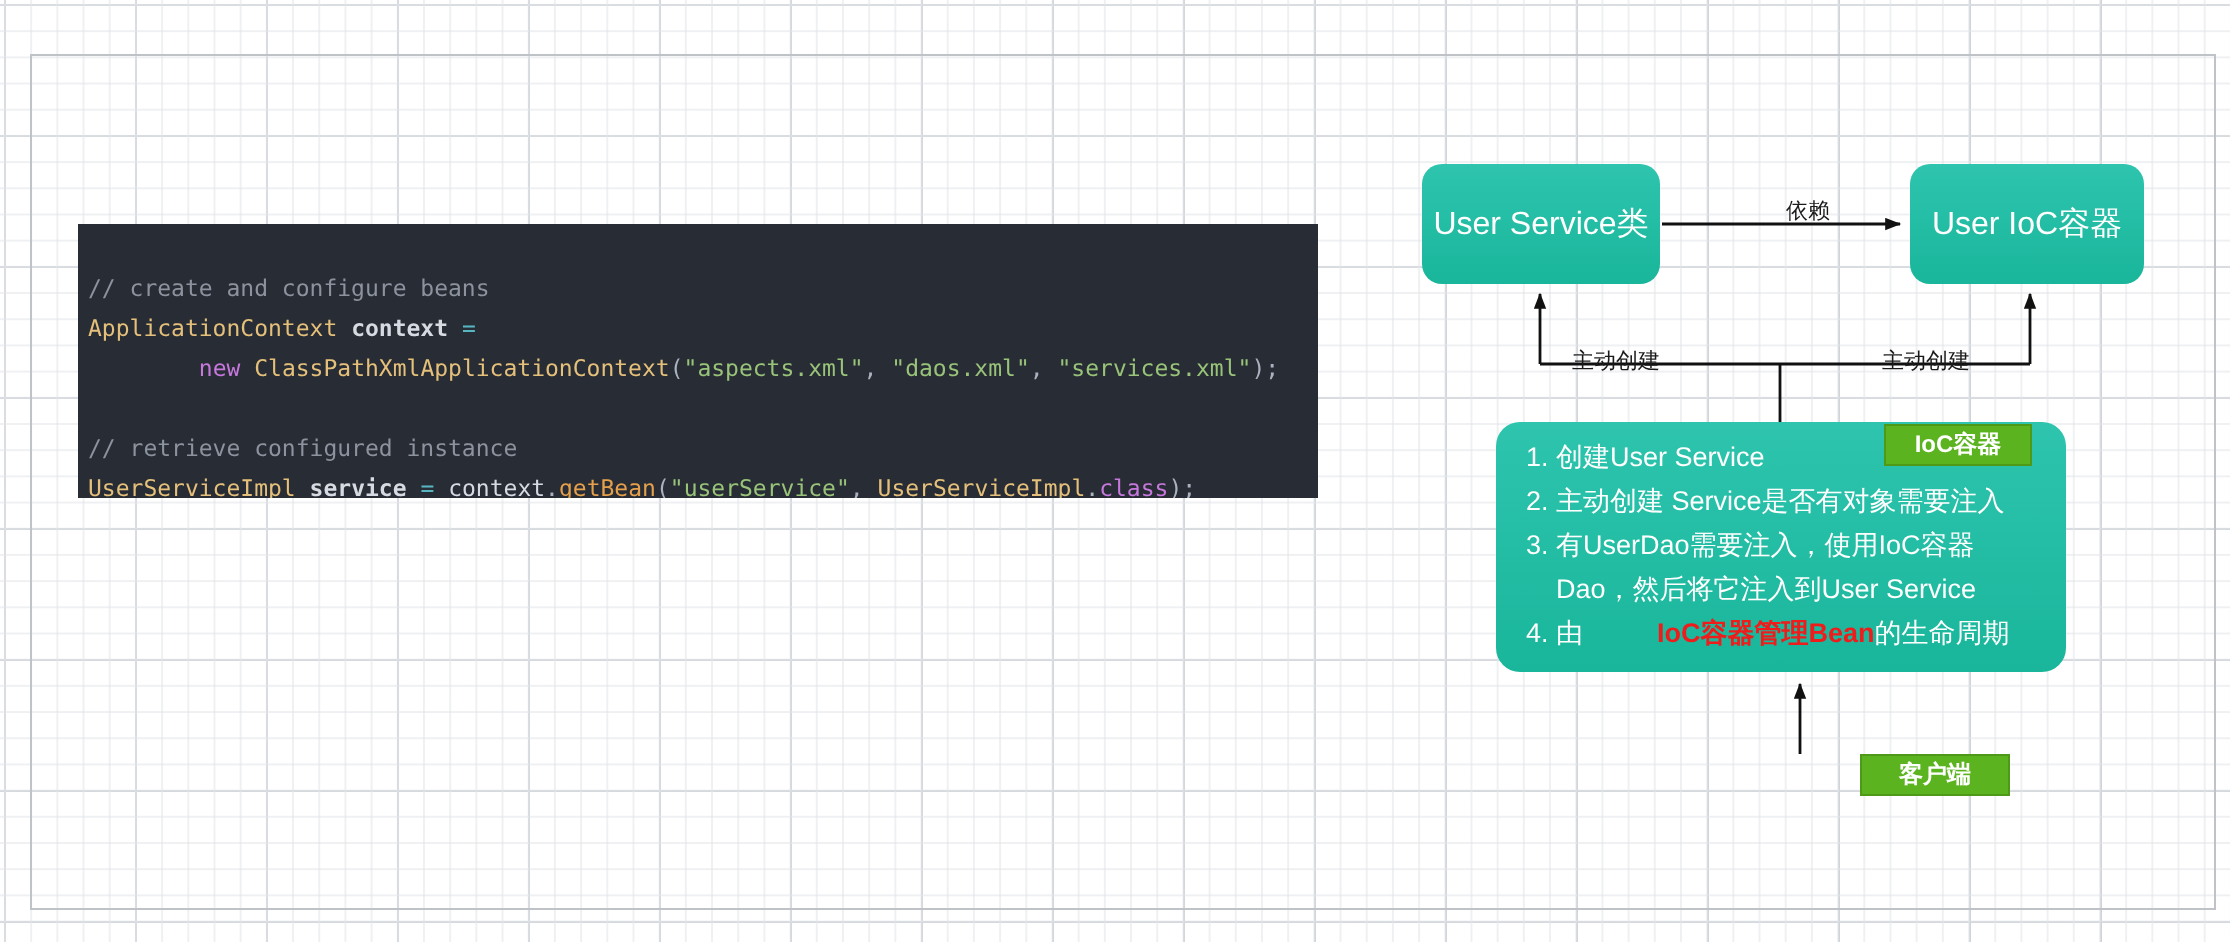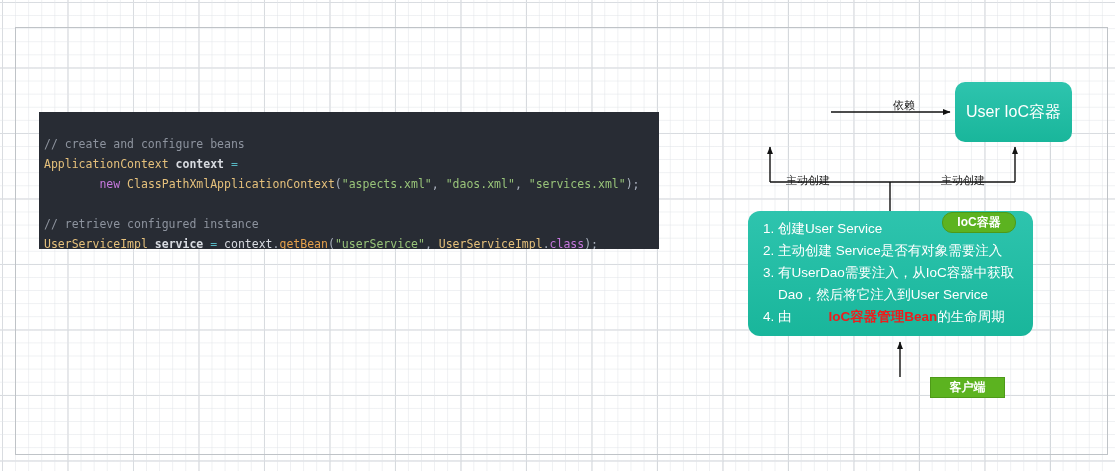--- a/index.html
+++ b/index.html
@@ -125,21 +125,21 @@
     background: #5cb320;
     border: 1px solid #4e9a18;
     box-sizing: border-box;
     color: #ffffff;
     font-size: 12px;
     font-weight: bold;
     line-height: 19px;
     text-align: center;
     white-space: nowrap;
   }
-  #badge-ioc    { left: 942px; top: 212px; width: 74px; height: 21px; border-radius: 10px; }
+  #badge-ioc    { left: 942px; top: 212px; width: 74px; height: 21px; }
   #badge-client { left: 930px; top: 377px; width: 75px; height: 21px; }
 
   
   #ioc-list {
     margin: 0;
     padding: 7px 8px 0 30px;
     list-style: decimal;
     color: #ffffff;
     font-size: 13.5px;
     line-height: 22px;
@@ -197,28 +197,29 @@
 
     <path d="M1015,182 L1015,147" stroke="#111111" stroke-width="1.4" fill="none" marker-end="url(#arw)"></path>
 
     <path d="M900,377 L900,342" stroke="#111111" stroke-width="1.4" fill="none" marker-end="url(#arw)"></path>
   </svg>
 
   <div class="edge-label" id="label-depend">依赖</div>
   <div class="edge-label" id="label-create-l">主动创建</div>
   <div class="edge-label" id="label-create-r">主动创建</div>
 
+  <div class="node" id="node-user-service">User Service类</div>
 
   <div class="node" id="node-user-dao">User IoC容器</div>
 
   <div class="node" id="node-ioc">
     <ol id="ioc-list">
         <li><span>创建User Service</span></li>
         <li><span>主动创建 Service是否有对象需要注入</span></li>
-        <li><span>有UserDao需要注入，从IoC容器中获取 Dao，然后将它注入到User Service</span></li>
+        <li><span>有UserDao需要注入，使用IoC容器 Dao，然后将它注入到User Service</span></li>
         <li><span>由</span><span class="hl-red">IoC容器管理Bean</span><span>的生命周期</span></li>
       </ol>
   </div>
 
   <div class="corner-badge" id="badge-ioc">IoC容器</div>
 
 
   <div class="corner-badge" id="badge-client">客户端</div>
 
 </div>

